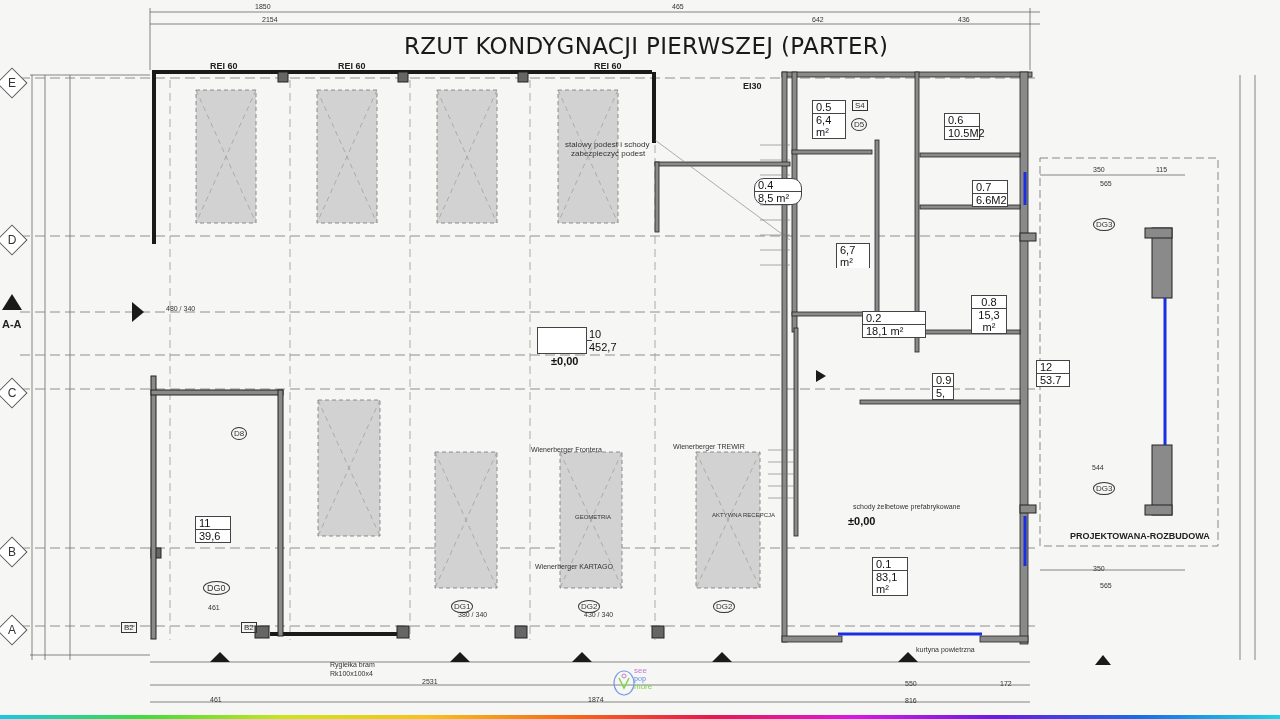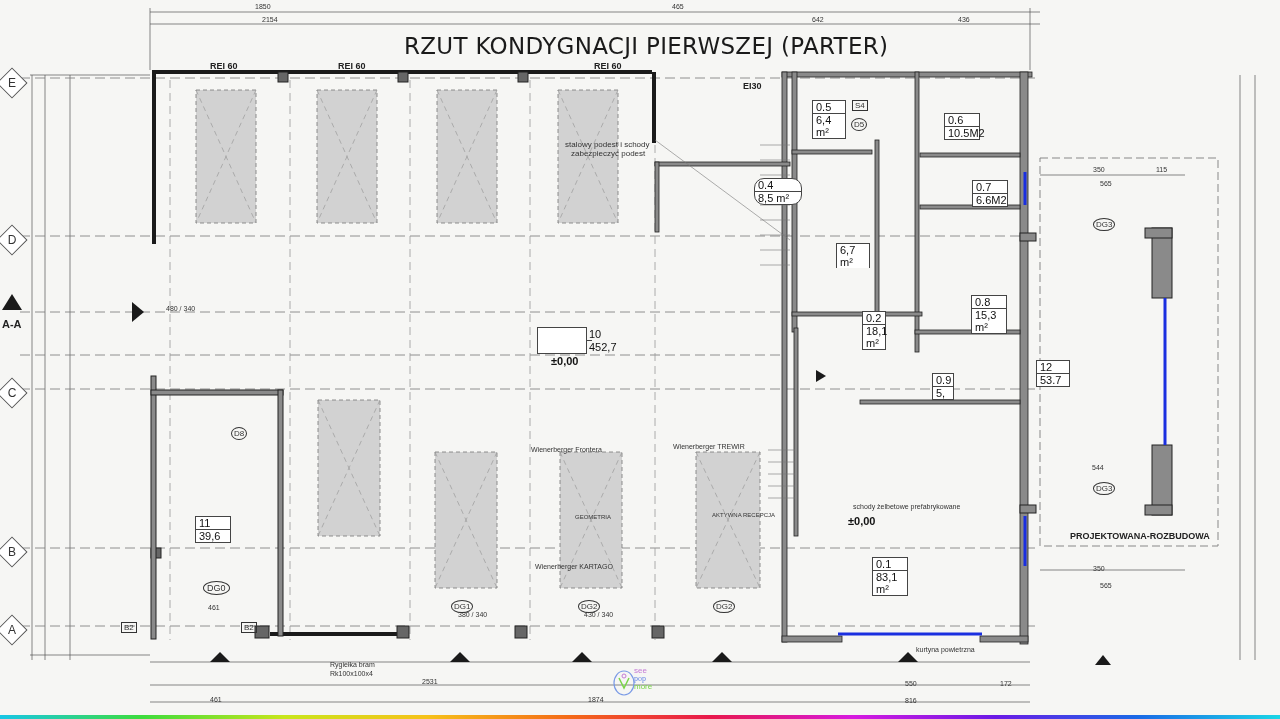--- a/index.html
+++ b/index.html
@@ -223,41 +223,41 @@
       <span class="area">39,6</span>
 </div>
 <div class="room-tag" style="left:1036px;top:360px;width:34px;">
   <span class="num">12</span>
       <span class="area">53.7</span>
 </div>
 <div class="room-tag" style="left:872px;top:557px;width:36px;">
   <span class="num">0.1</span>
       <span class="area">83,1 m²</span>
 </div>
-<div class="room-tag" style="left:862px;top:311px;width:24px;">
+<div class="room-tag" style="left:862px;top:311px;width:64px;">
   <span class="num">0.2</span>
       <span class="area">18,1 m²</span>
 </div>
 <div class="room-tag" style="left:754px;top:178px;width:48px;border-radius:10px;">
   <span class="num">0.4</span>
       <span class="area">8,5 m²</span>
 </div>
 <div class="room-tag" style="left:812px;top:100px;width:34px;">
   <span class="num">0.5</span>
       <span class="area">6,4 m²</span>
 </div>
 <div class="room-tag" style="left:944px;top:113px;width:36px;">
   <span class="num">0.6</span>
       <span class="area">10.5M2</span>
 </div>
 <div class="room-tag" style="left:972px;top:180px;width:36px;">
   <span class="num">0.7</span>
       <span class="area">6.6M2</span>
 </div>
-<div class="room-tag" style="left:971px;top:295px;width:36px;">
+<div class="room-tag" style="left:971px;top:295px;width:36px;text-align:center;">
   <span class="num">0.8</span>
       <span class="area">15,3 m²</span>
 </div>
 <div class="room-tag" style="left:932px;top:373px;width:22px;">
   <span class="num">0.9</span>
       <span class="area">5,</span>
 </div>
 <div class="room-tag" style="left:812px;top:243px;width:34px;border-bottom:none;margin-left:24px;">
   <span class="area">6,7 m²</span>
 </div>

